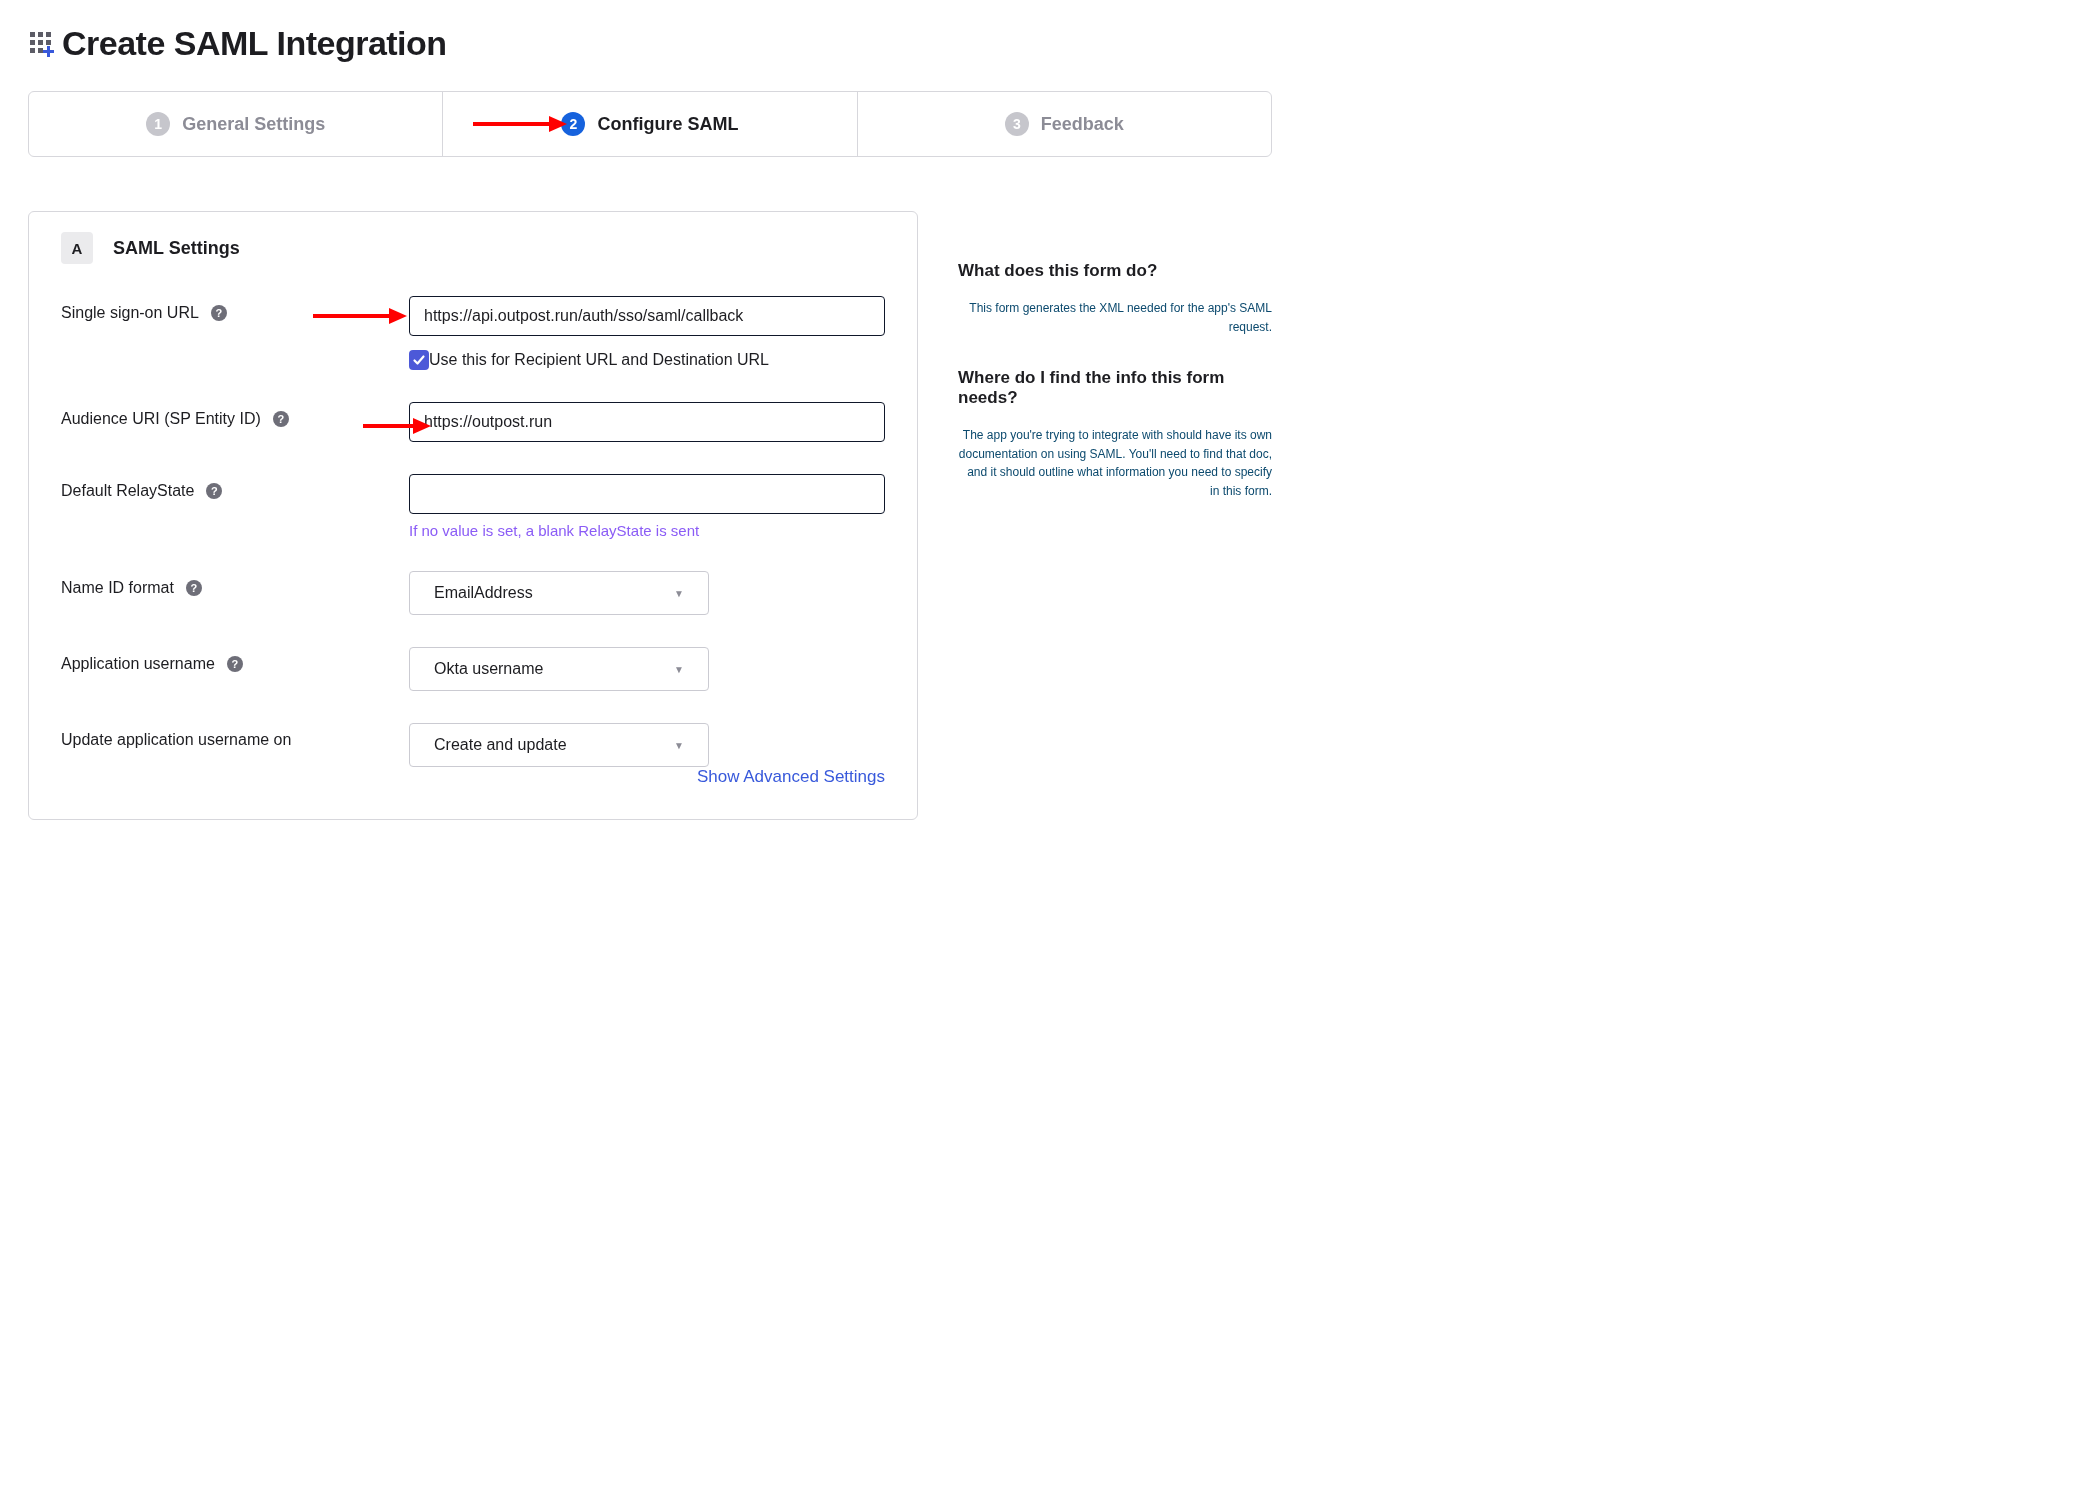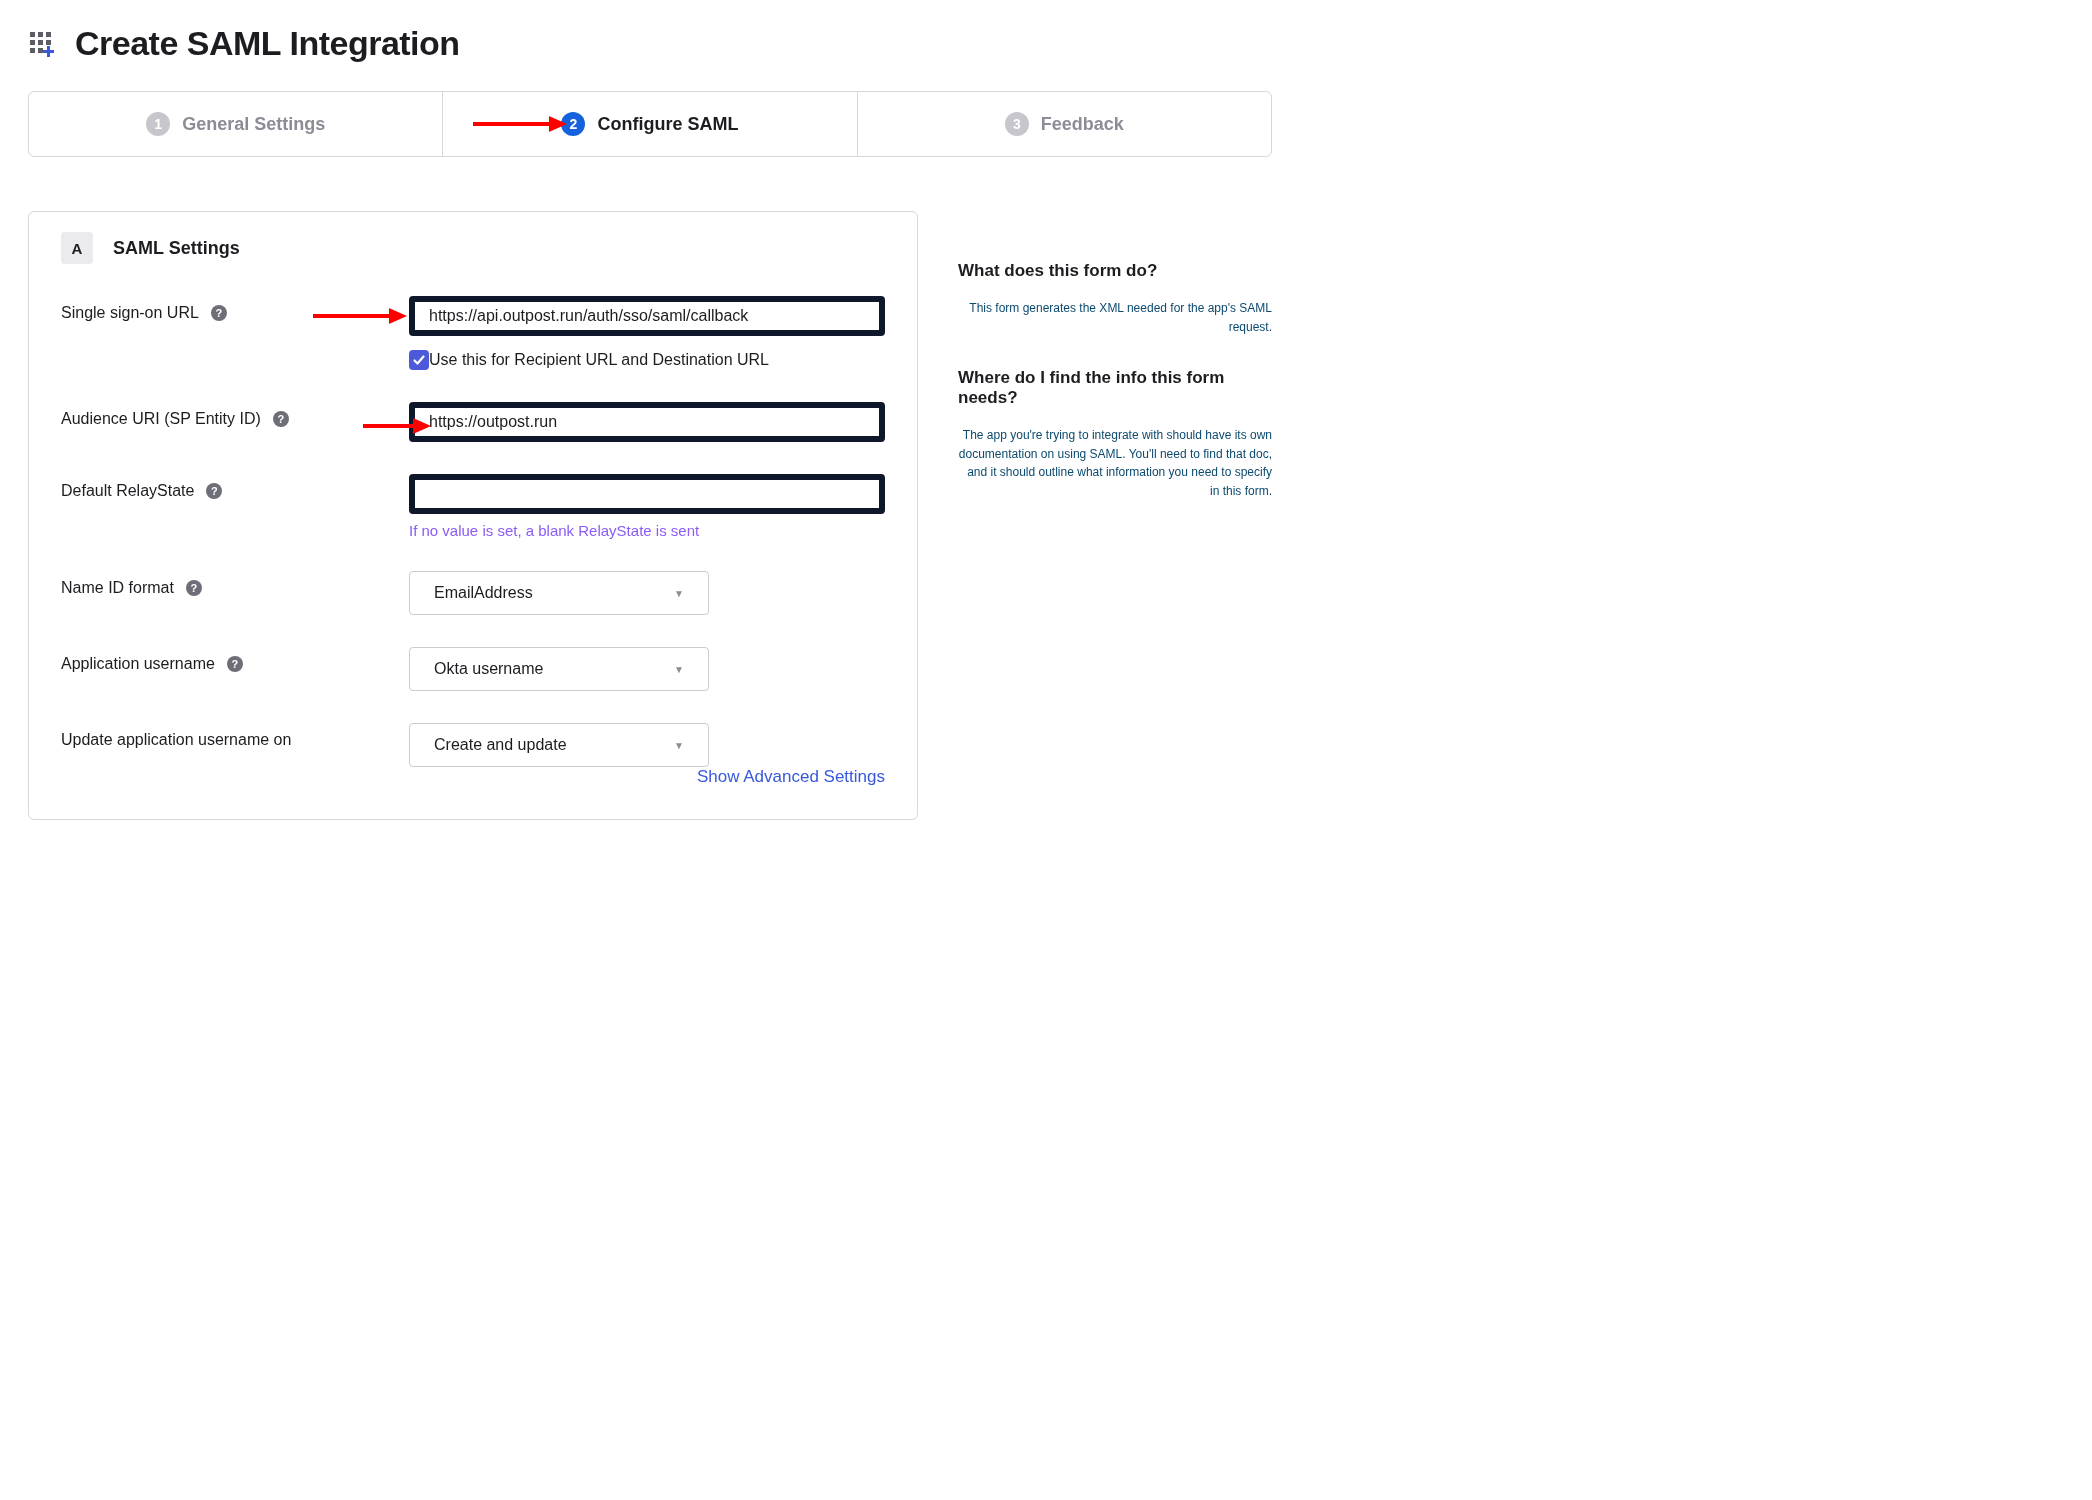--- a/index.html
+++ b/index.html
@@ -11,21 +11,21 @@
     background: #fff;
     font-size: 16px;
   }
   .page {
     width: 1300px;
     padding: 24px 28px;
   }
   .title-row {
     display: flex;
     align-items: center;
-    gap: 19px;
+    gap: 6px;
     margin-bottom: 28px;
   }
   .apps-icon {
     width: 28px;
     height: 28px;
     display: inline-flex;
     align-items: center;
     justify-content: center;
   }
   .page-title {
@@ -137,21 +137,21 @@
     font-weight: 700;
     display: inline-flex;
     align-items: center;
     justify-content: center;
     flex-shrink: 0;
   }
   .text-input {
     width: 100%;
     max-width: 480px;
     height: 40px;
-    border: 6px solid #0f172a;
+    border: 1px solid #0f172a;
     border-radius: 4px;
     padding: 0 14px;
     font-size: 16px;
     color: #1d1d21;
     font-family: inherit;
   }
   .checkbox-row {
     display: flex;
     align-items: center;
     margin-top: 14px;

